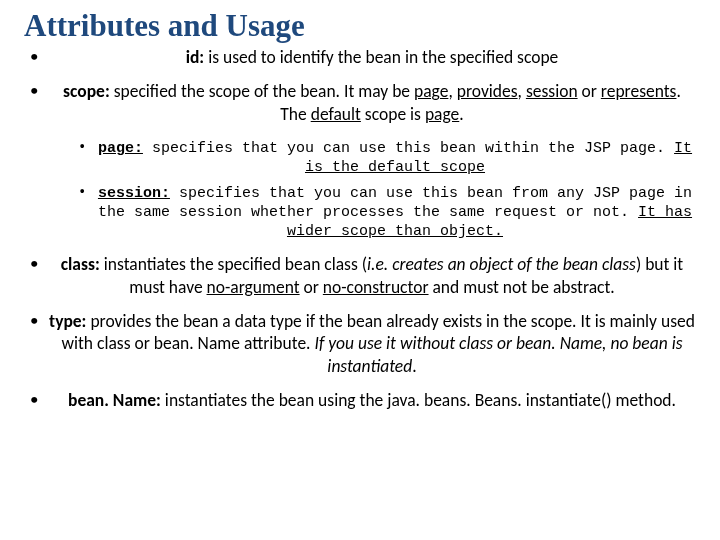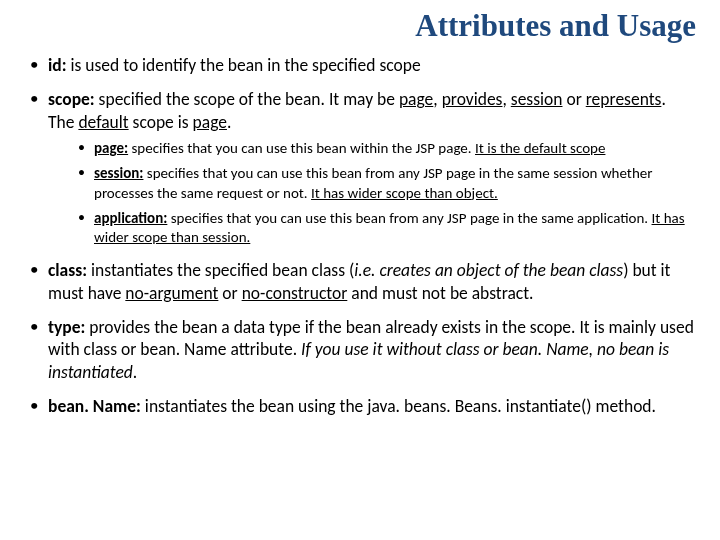--- a/index.html
+++ b/index.html
@@ -10,46 +10,48 @@
     font-family: Calibri, Arial, sans-serif;
     color: #000;
     padding: 8px 24px 18px 24px;
     overflow: hidden;
   }
   h1 {
     font-family: "Times New Roman", Times, serif;
     font-weight: bold;
     color: #1f497d;
     font-size: 31px;
-    text-align: right;
-    margin-bottom: 10px;
+    text-align: left;
+    margin-bottom: 2px;
   }
   ul.outer {
     list-style: none;
     padding-left: 6px;
+    text-align: center;
   }
   ul.outer > li {
     position: relative;
     padding-left: 18px;
     margin-bottom: 12px;
     font-size: 17.5px;
     line-height: 1.28;
   }
   ul.outer > li::before {
     content: "•";
     position: absolute;
     left: 0;
     top: 0;
     color: #000;
     font-size: 17px;
   }
   ul.inner {
     list-style: none;
-    margin-top: 6px;
+    margin-top: 14px;
     padding-left: 30px;
+    font-family: Liberation Mono, monospace;
   }
   ul.inner > li {
     position: relative;
     padding-left: 16px;
     margin-bottom: 6px;
     font-size: 15px;
     line-height: 1.28;
   }
   ul.inner > li::before {
     content: "•";
@@ -72,21 +74,20 @@
 
   <li>
     <span class="b">id:</span><span> is used to identify the bean in the specified scope</span>
   </li>
 
   <li>
     <span class="b">scope:</span><span> specified the scope of the bean. It may be </span><span class="u">page</span>, <span class="u">provides</span>, <span class="u">session</span><span> or </span><span class="u">represents</span><span>. The </span><span class="u">default</span><span> scope is </span><span class="u">page</span><span>.</span>
     <ul class="inner">
       <li><span class="b u">page:</span><span> specifies that you can use this bean within the JSP page. </span><span class="u">It is the default scope</span></li>
       <li><span class="b u">session:</span><span> specifies that you can use this bean from any JSP page in the same session whether processes the same request or not. </span><span class="u">It has wider scope than object.</span></li>
-      <li><span class="b u">application:</span><span> specifies that you can use this bean from any JSP page in the same application. </span><span class="u">It has wider scope than session.</span></li>
     </ul>
   </li>
 
   <li>
     <span class="b">class:</span><span> instantiates the specified bean class (</span><span class="i">i.e. creates an object of the bean class</span><span>) but it must have </span><span class="u">no-argument</span><span> or </span><span class="u">no-constructor</span><span> and must not be abstract.</span>
   </li>
 
   <li>
     <span class="b">type:</span><span> provides the bean a data type if the bean already exists in the scope. It is mainly used with class or bean. Name attribute. </span><span class="i">If you use it without class or bean. Name, no bean is instantiated</span><span>.</span>
   </li>

